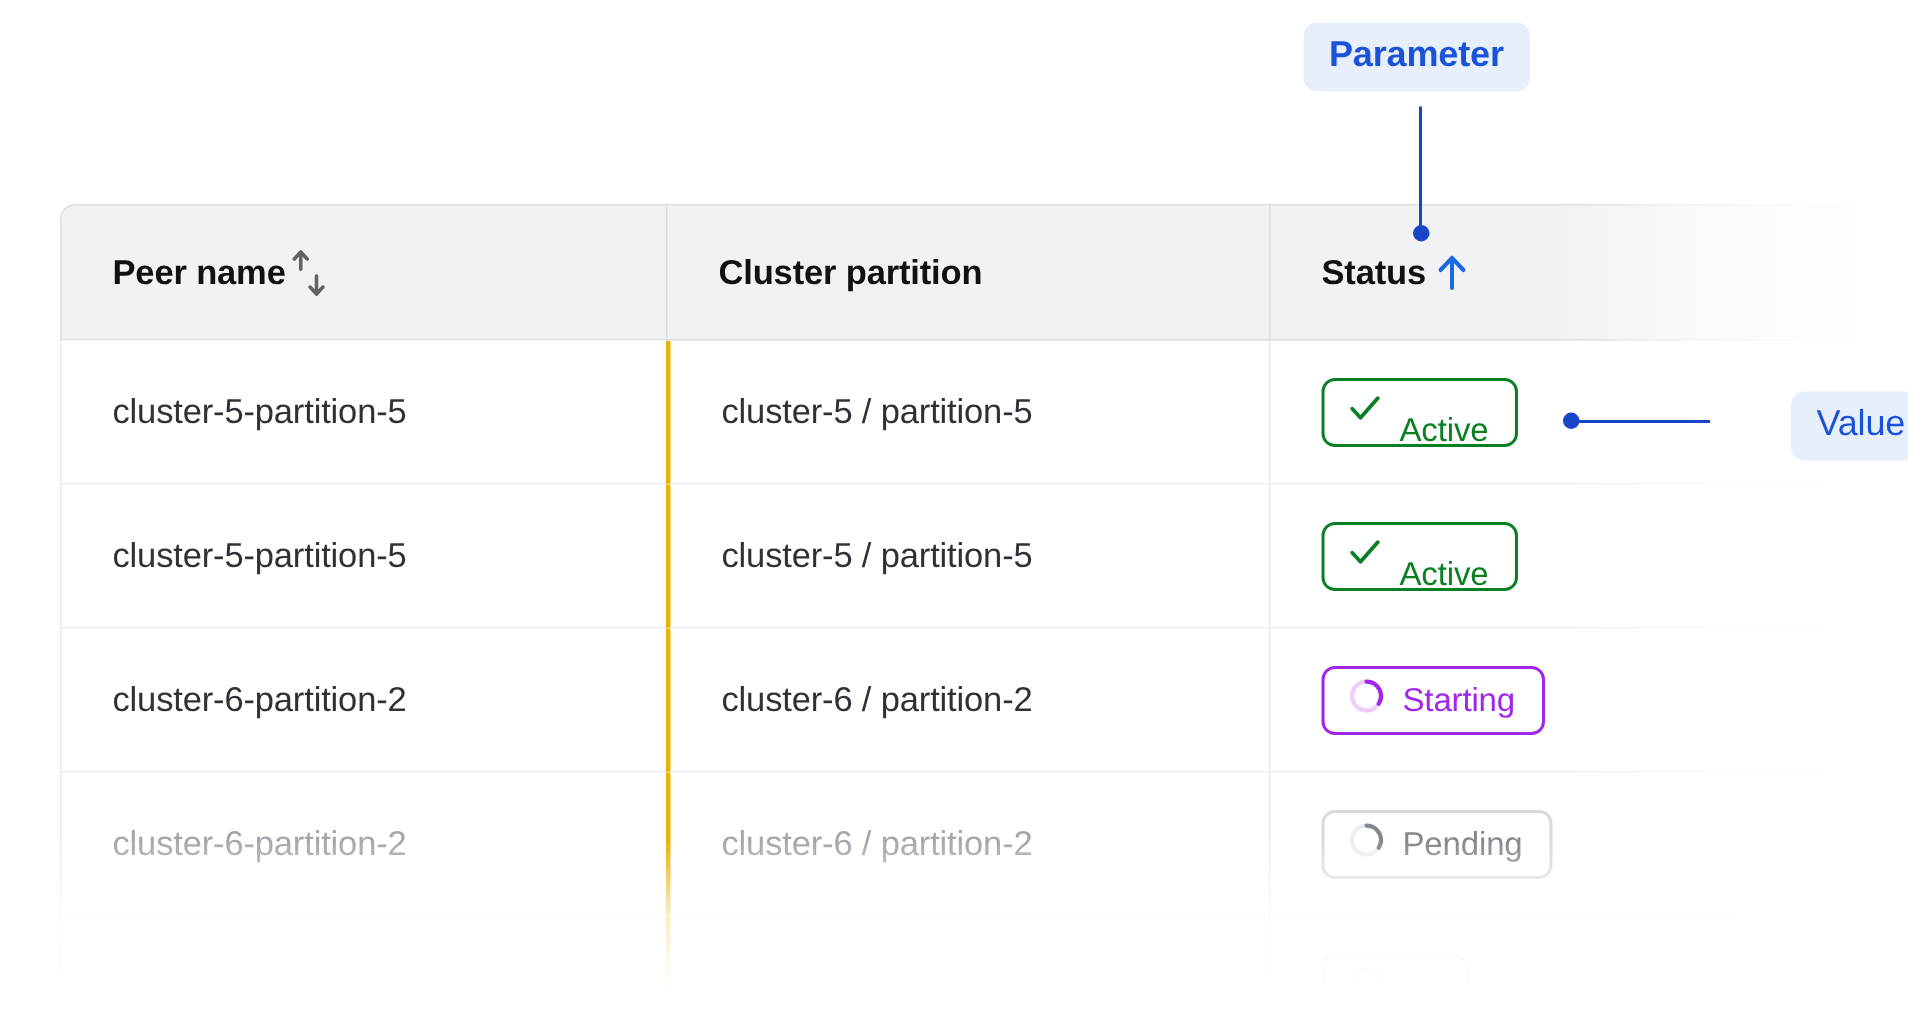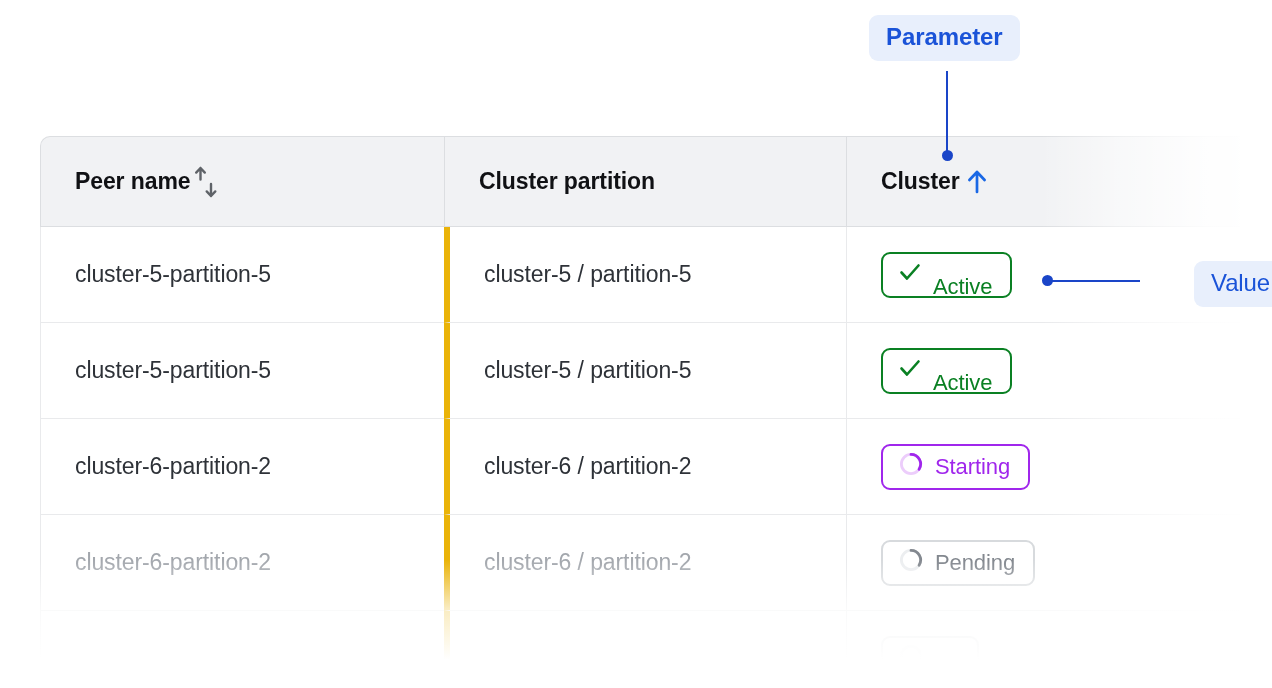--- a/index.html
+++ b/index.html
@@ -86,21 +86,21 @@
     border-bottom: 1px solid #e9eaec;
     padding: 0 0 0 34px;
     vertical-align: middle;
     font-size: 23px;
     color: #2e3238;
     letter-spacing: -0.1px;
     white-space: nowrap;
     background: #ffffff;
   }
   .td.first { border-left: 1px solid #e9eaec; margin-left: 42px; }
-  .td.mid   { border-left: 6px solid #eab308; }
+  .td.mid   { border-left: 3px solid #eab308; }
   .td.last  { border-left: 1px solid #e9eaec; }
   .tr.muted .td { color: #a3a7ad; }
 
   
   .badge {
     display: inline-flex;
     align-items: center;
     gap: 10px;
     box-sizing: border-box;
     height: 46px;
@@ -210,21 +210,21 @@
           </th>
 
           <th class="th mid">
             <div class="th-inner">
               <span>Cluster partition</span>
             </div>
           </th>
 
           <th class="th last">
             <div class="th-inner">
-              <span>Cluster</span>
+              <span>Status</span>
               <span class="sort-icon">
                 <svg width="30" height="30" viewBox="0 0 30 30" fill="none" aria-hidden="true">
                   <path d="M15 25 V6 M15 5 L7.4 13 M15 5 L22.6 13" stroke="#1a68e5" stroke-width="2.7" stroke-linecap="round" stroke-linejoin="round"></path>
                 </svg>
               </span>
             </div>
           </th>
 
         </tr>
       </thead>

